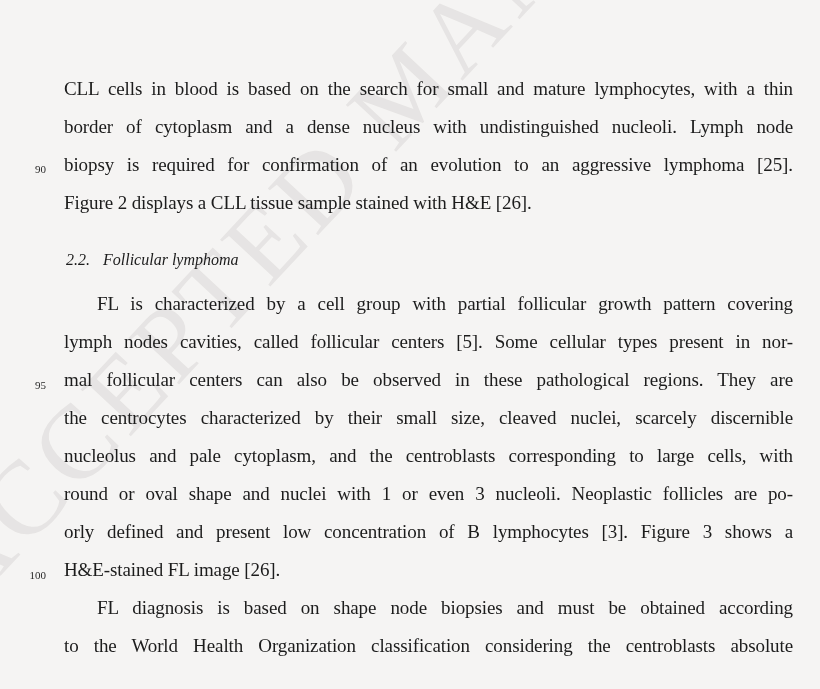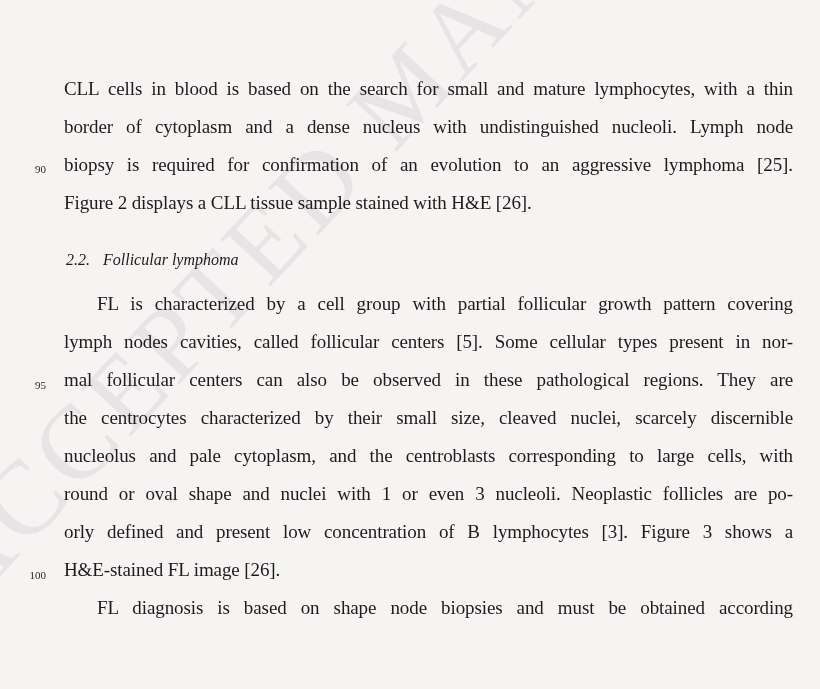--- a/index.html
+++ b/index.html
@@ -105,14 +105,15 @@
   <div class="line indent" style="top:285px">FL is characterized by a cell group with partial follicular growth pattern covering</div>
   <div class="line" style="top:323px">lymph nodes cavities, called follicular centers [5]. Some cellular types present in nor-</div>
   <div class="line" style="top:361px">mal follicular centers can also be observed in these pathological regions. They are</div>
   <div class="line" style="top:399px">the centrocytes characterized by their small size, cleaved nuclei, scarcely discernible</div>
   <div class="line" style="top:437px">nucleolus and pale cytoplasm, and the centroblasts corresponding to large cells, with</div>
   <div class="line" style="top:475px">round or oval shape and nuclei with 1 or even 3 nucleoli. Neoplastic follicles are po-</div>
   <div class="line" style="top:513px">orly defined and present low concentration of B lymphocytes [3]. Figure 3 shows a</div>
   <div class="line left" style="top:551px">H&amp;E-stained FL image [26].</div>
 
   <div class="line indent" style="top:589px">FL diagnosis is based on shape node biopsies and must be obtained according</div>
+  <div class="line" style="top:627px">to the World Health Organization classification considering the centroblasts absolute</div>
 
 </div>
 
 </body></html>

